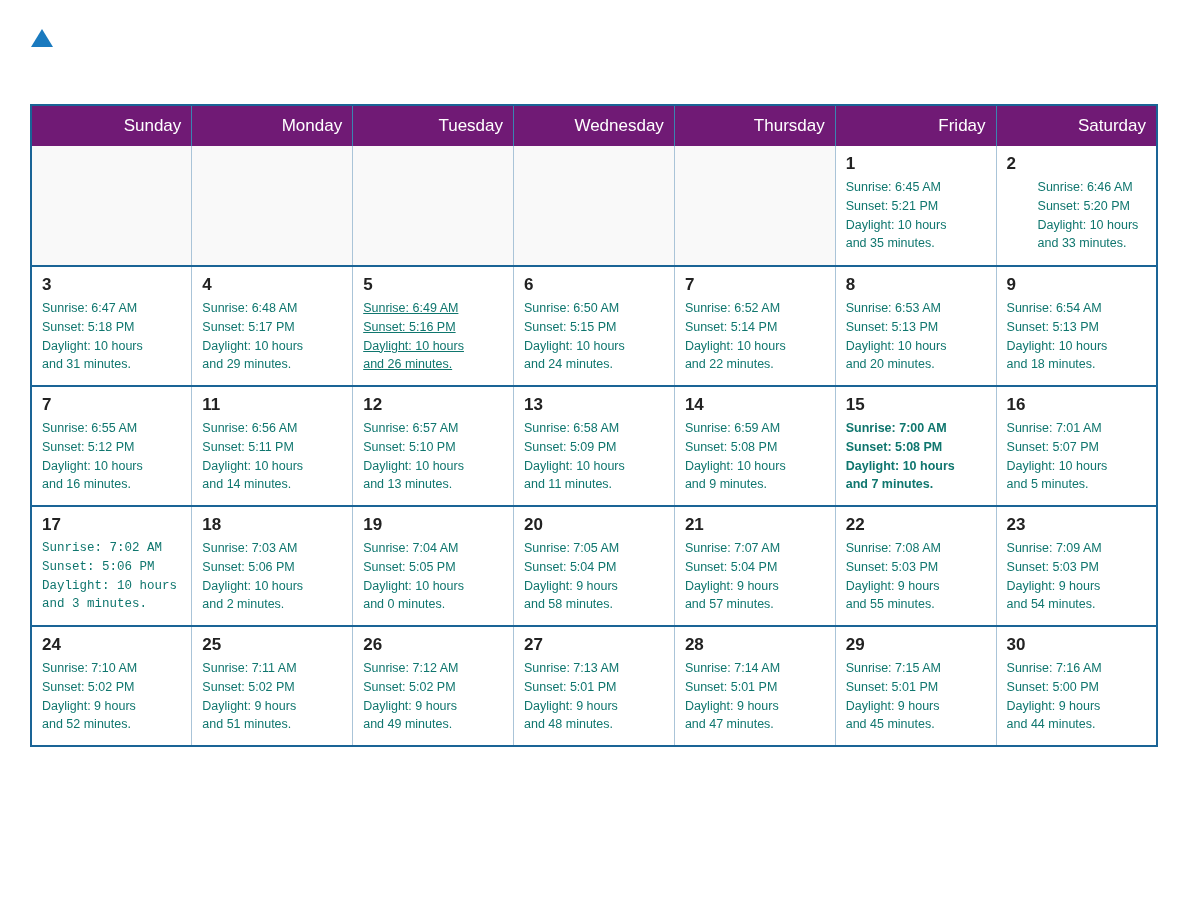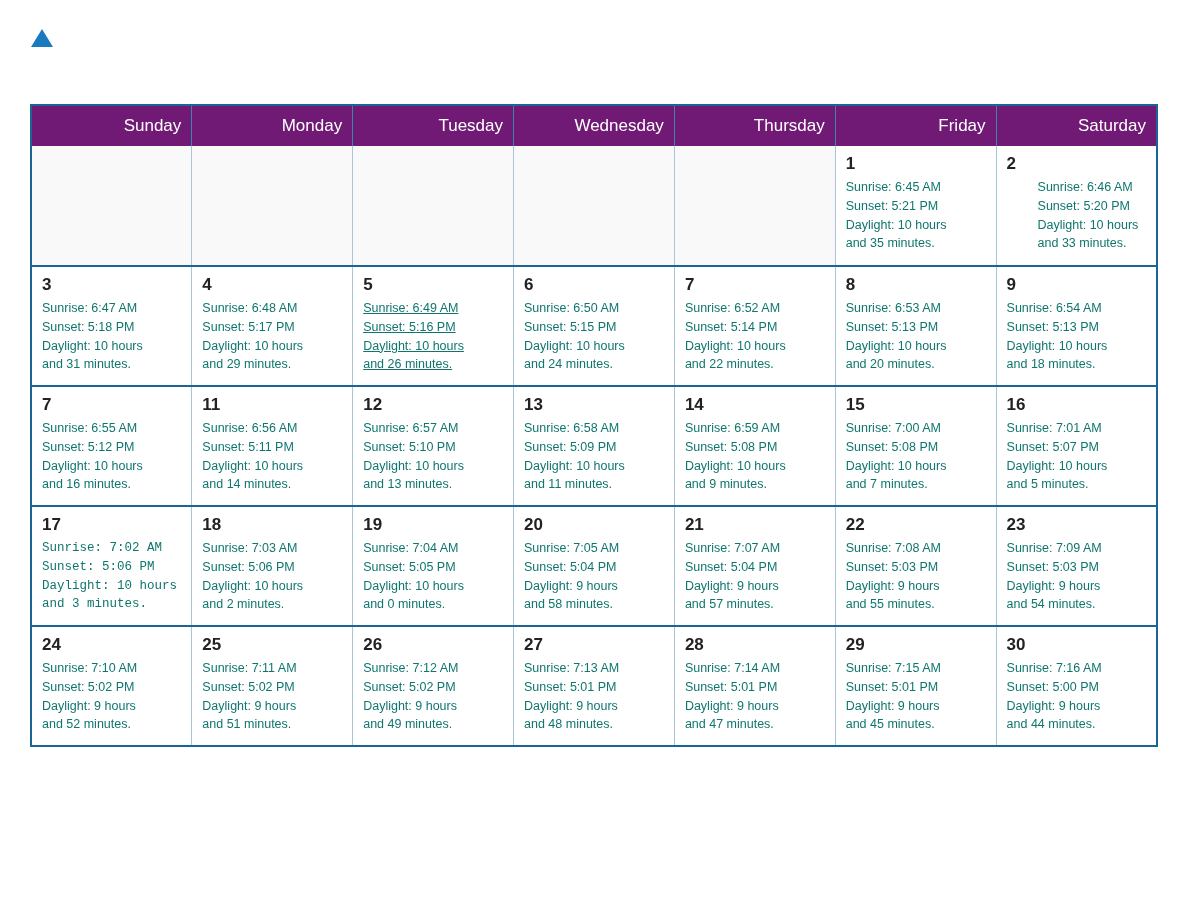--- a/index.html
+++ b/index.html
@@ -226,21 +226,21 @@
         </td>
         <td>
           <div class="day-number">14</div>
           <div class="day-info" style="white-space: pre-line;">Sunrise: 6:59 AM
 Sunset: 5:08 PM
 Daylight: 10 hours
 and 9 minutes.</div>
         </td>
         <td>
           <div class="day-number">15</div>
-          <div class="day-info" style="white-space: pre-line;">Sunrise: 7:00 AM
+          <div class="day-info" style="white-space: pre-line; font-weight: bold;">Sunrise: 7:00 AM
 Sunset: 5:08 PM
 Daylight: 10 hours
 and 7 minutes.</div>
         </td>
         <td>
           <div class="day-number">16</div>
           <div class="day-info" style="white-space: pre-line;">Sunrise: 7:01 AM
 Sunset: 5:07 PM
 Daylight: 10 hours
 and 5 minutes.</div>

